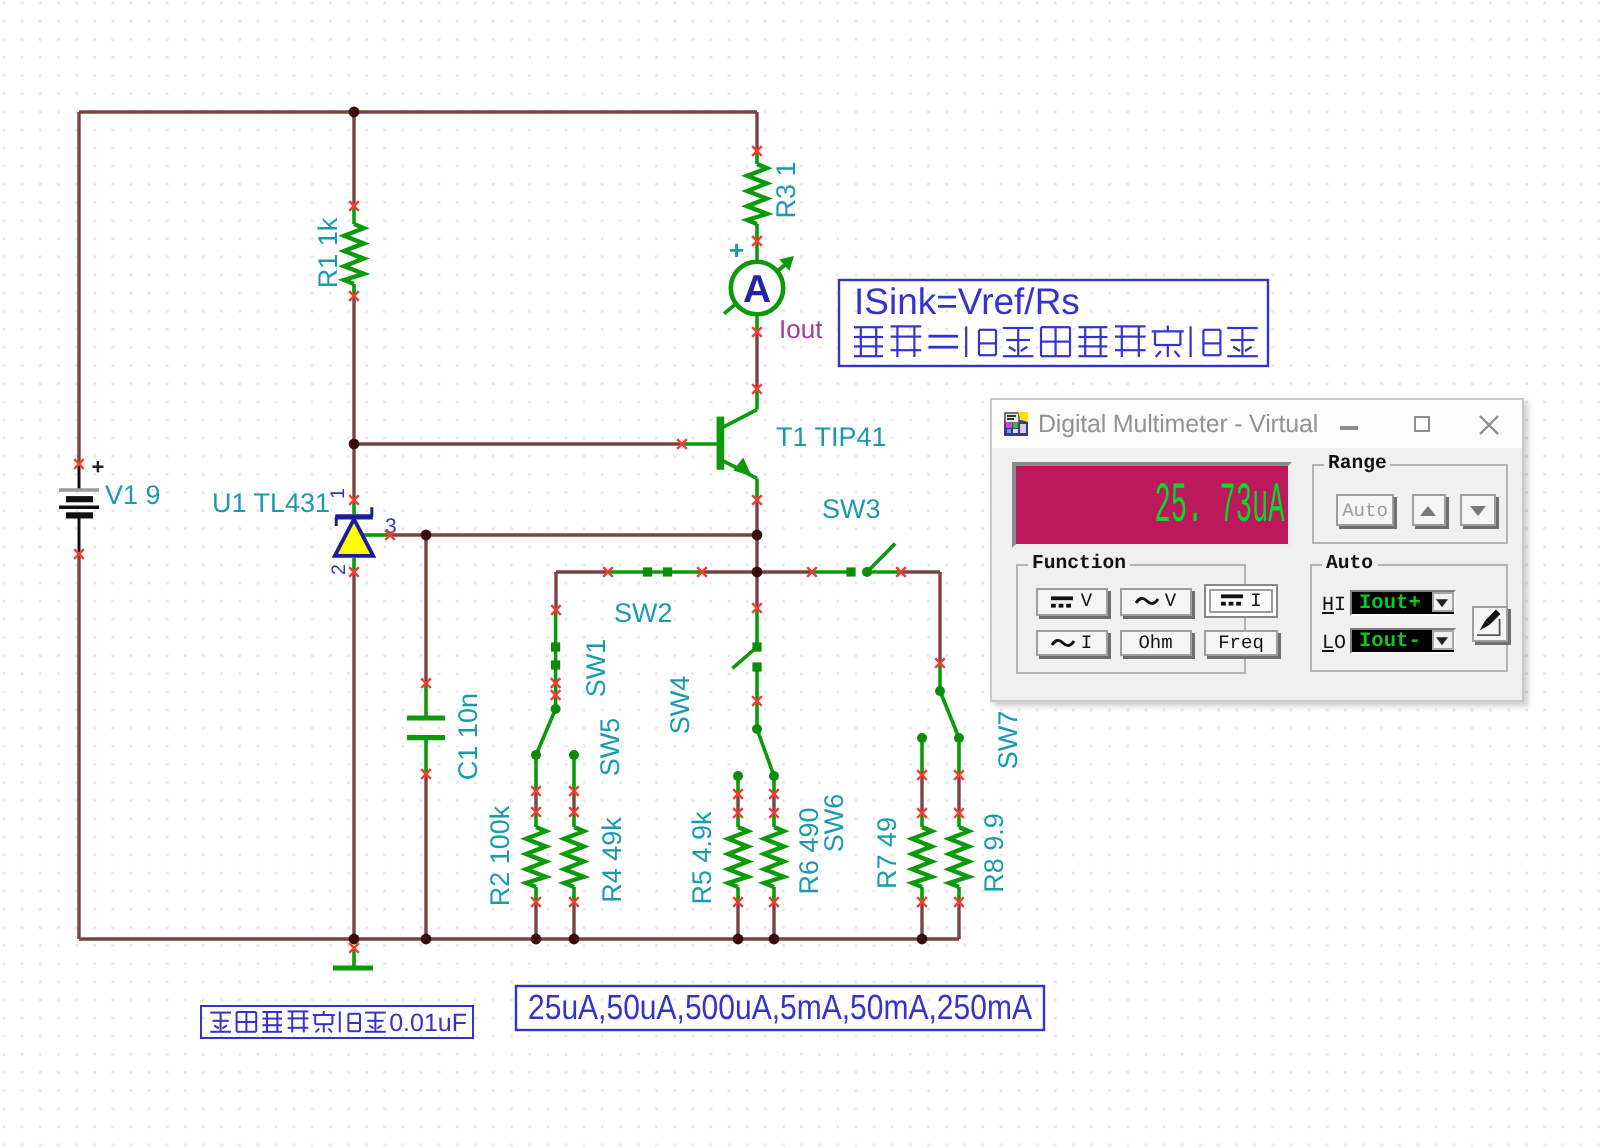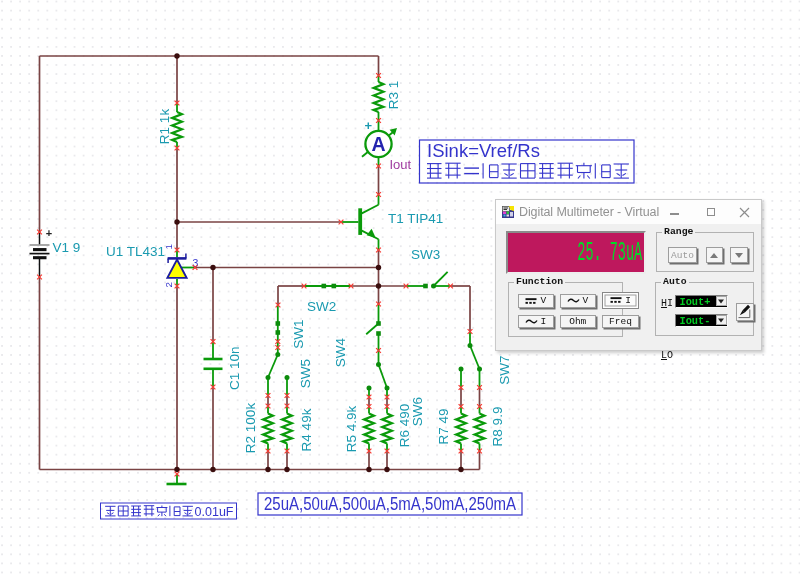--- a/index.html
+++ b/index.html
@@ -415,21 +415,21 @@
 
   <div class="grp" style="left:159px;top:82px;width:99px;height:54px;">
     <div class="grplabel">Auto</div>
     <div class="inlbl" style="left:5px;top:15px;"><span style="text-decoration:underline">H</span>I</div>
     <div class="combo" style="left:19px;top:11.5px;width:53px;height:13px;">
       <div class="val">Iout+</div>
           <div class="arr">
             <div class="tri-d"></div>
           </div>
         </div>
-    <div class="inlbl" style="left:5px;top:34px;margin-top:33px;"><span style="text-decoration:underline">L</span>O</div>
+    <div class="inlbl" style="left:5px;top:34px;"><span style="text-decoration:underline">L</span>O</div>
     <div class="combo" style="left:19px;top:30.5px;width:53px;height:13px;">
       <div class="val">Iout-</div>
           <div class="arr">
             <div class="tri-d"></div>
           </div>
         </div>
     <div class="btn" style="left:80px;top:20px;width:17.5px;height:17.5px;">
       <svg width="15" height="15" viewBox="0 0 15 15">
             <polygon points="11,0.8 13.2,3 7.8,8.4 5.6,6.2" fill="#111"></polygon>
             <polygon points="5.6,6.2 7.8,8.4 2.8,11.2" fill="#111"></polygon>

